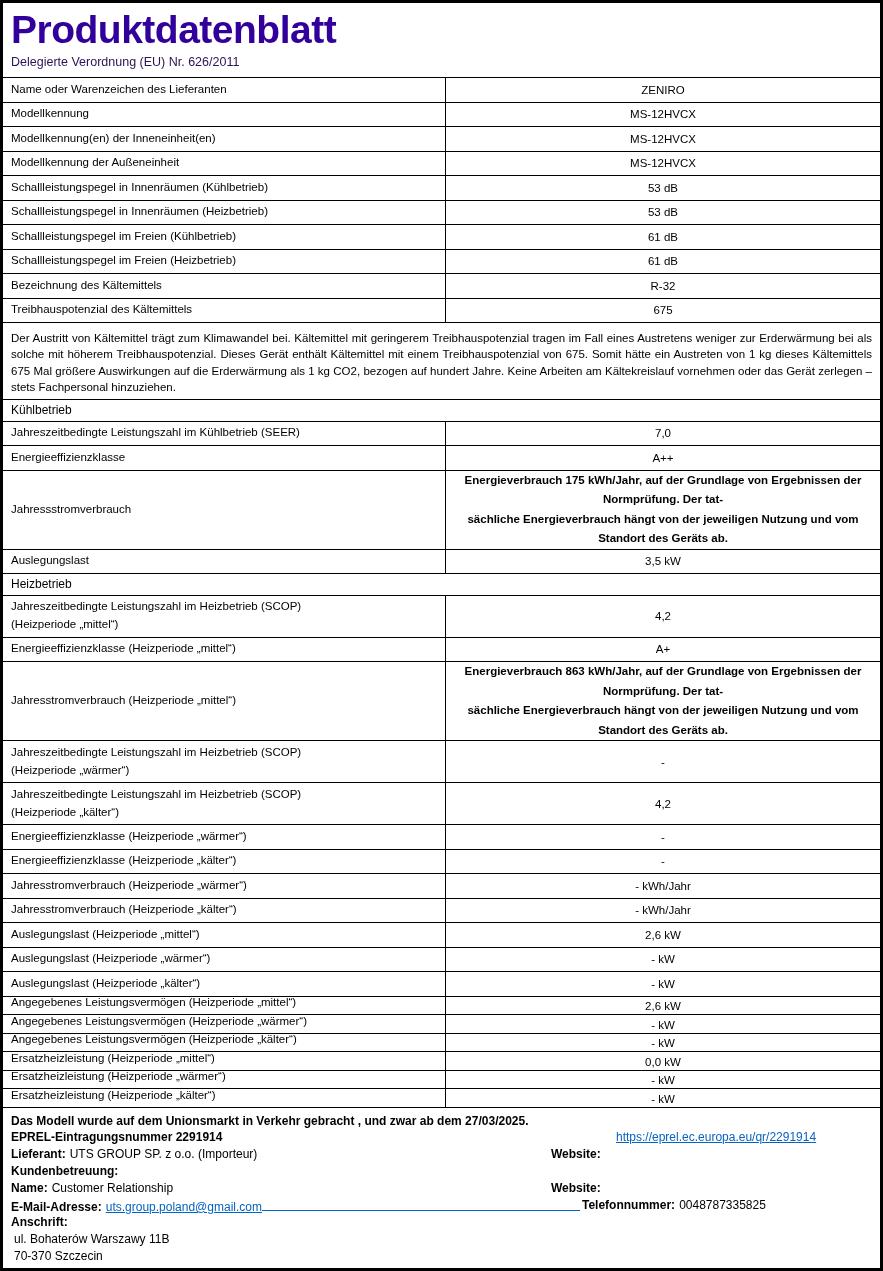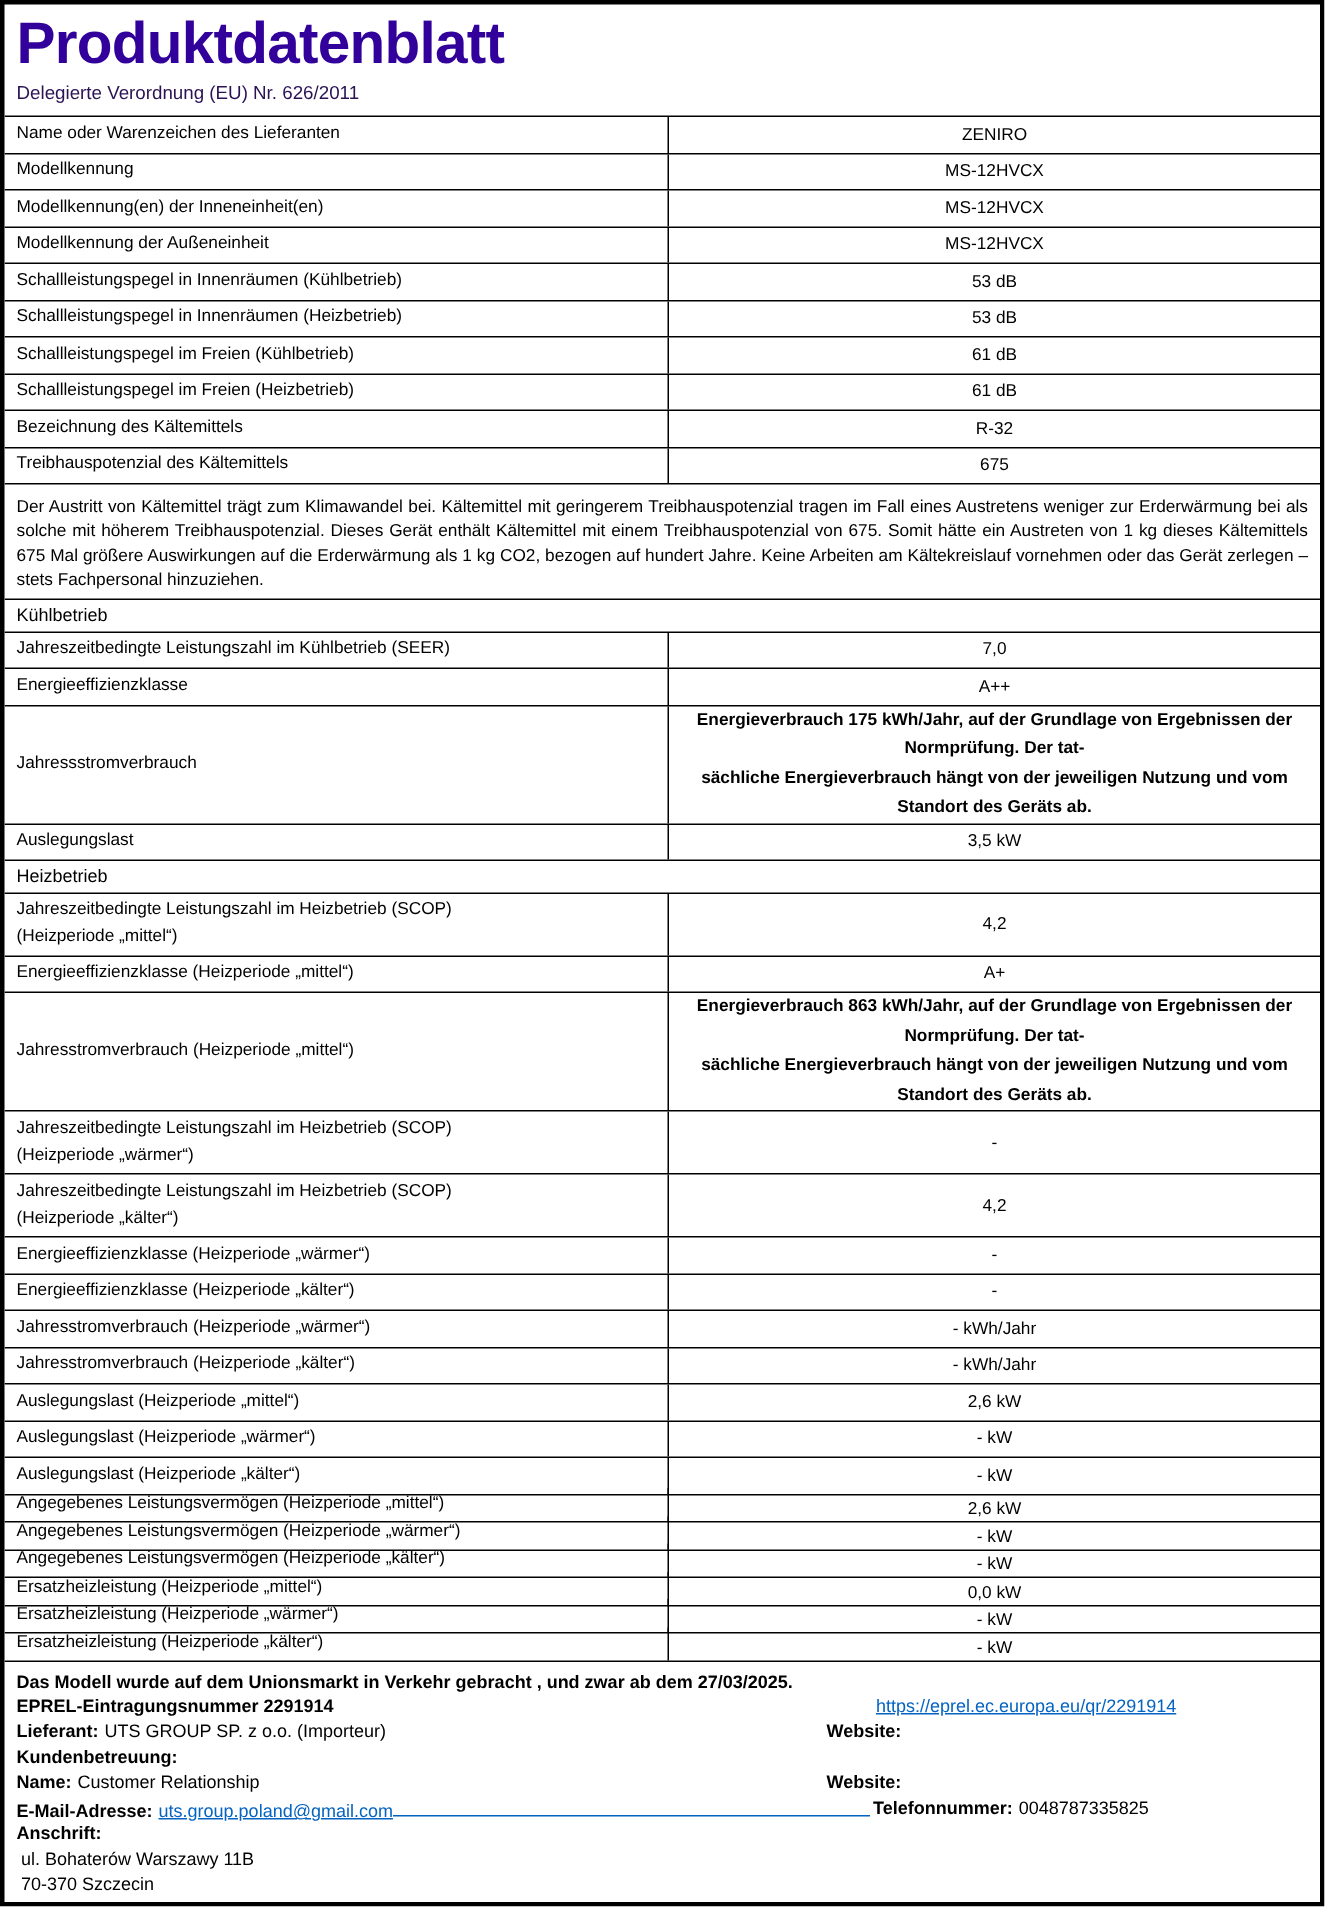--- a/index.html
+++ b/index.html
@@ -37,21 +37,21 @@
     box-sizing:border-box;height:21.5px;border-bottom:1px solid #000;
     display:flex;align-items:center;padding-left:8px;
     font-size:12px;font-weight:normal;
   }
   
   .foot{padding:5px 8px 0 8px;font-size:12px;}
   .fl{position:relative;height:16.9px;line-height:16.9px;white-space:nowrap;}
   .b{font-weight:bold;}
   .b.gap{margin-right:4px;}
   a.link{color:var(--color-link,#0563C1);text-decoration:underline;}
-  .abs-link{position:absolute;left:573px;top:0;}
+  .abs-link{position:absolute;left:605px;top:0;}
   .abs-web{position:absolute;left:540px;top:0;font-weight:bold;}
   .abs-phone{position:absolute;left:571px;top:0;}
   .lead-line{
     display:inline-block;width:318px;height:13px;
     border-bottom:1px solid var(--color-link,#0563C1);
   }
   .addr{padding-left:3px;}
 </style>
 </head>
 <body>

